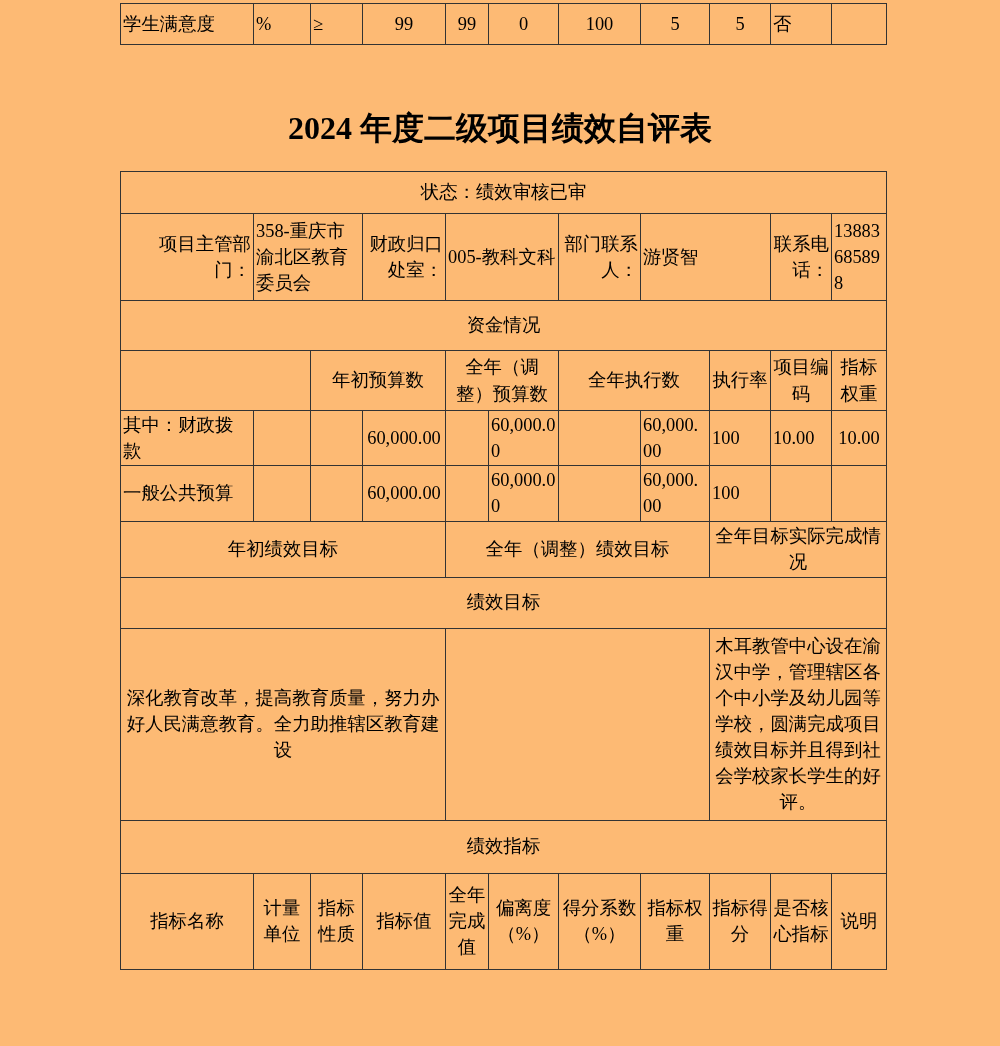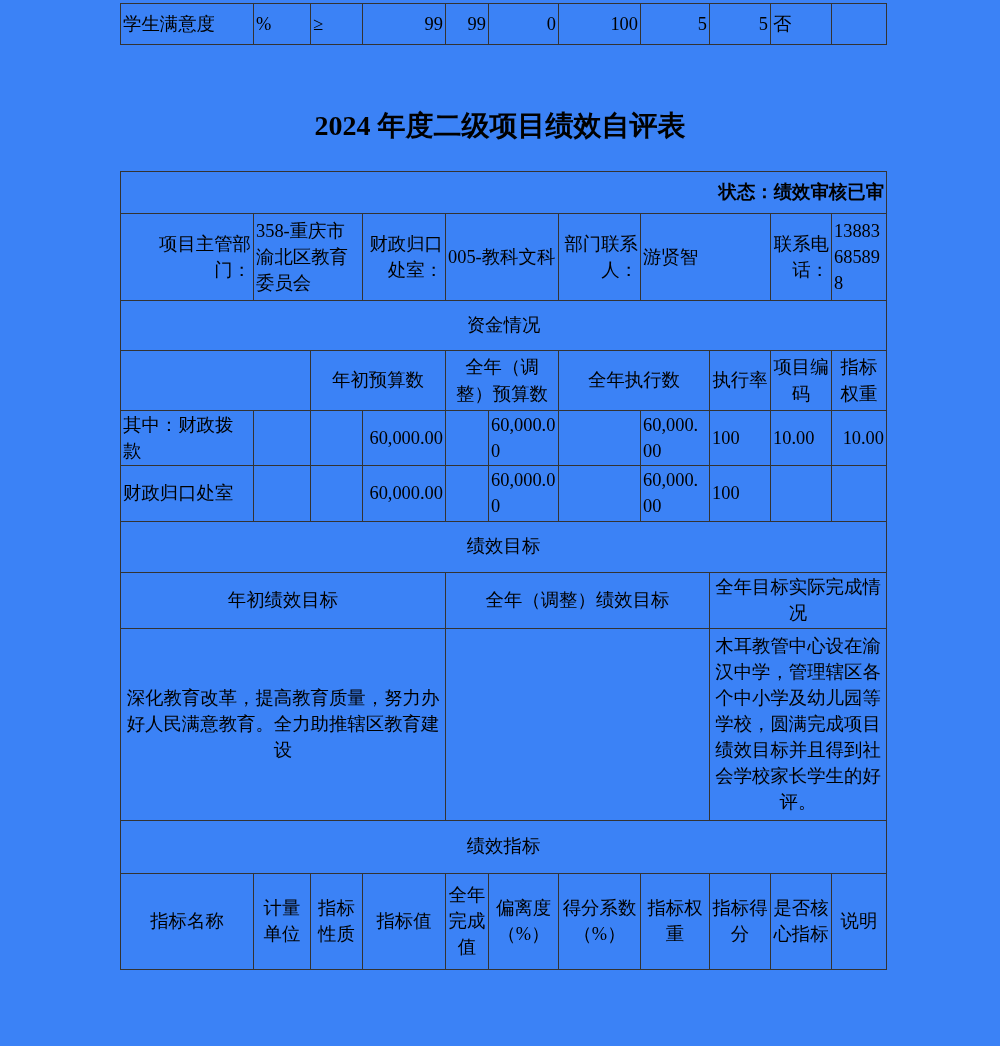--- a/index.html
+++ b/index.html
@@ -3,21 +3,21 @@
 <meta charset="utf-8">
 <style>
   html, body {
     margin: 0; padding: 0;
     width: 1000px; height: 1046px;
     background: #ffffff;
     overflow: hidden;
     font-family: "Liberation Serif", "DejaVu Serif", serif;
     color: #000;
   }
-  .page { position: absolute; left: 0; top: 0; width: 1000px; height: 1046px; background: #3b82f6; }
+  .page { position: absolute; left: 0; top: 0; width: 1000px; height: 1046px; background: #fdba74; }
 
   table.sheet {
     position: absolute;
     border-collapse: collapse;
     table-layout: fixed;
     line-break: strict;
   }
   table.sheet td {
     border: 1.4px solid #333333;
     font-size: 18.4px;
@@ -26,34 +26,34 @@
     vertical-align: middle;
     overflow: hidden;
   }
   #carryover-table { left: 120px; top: 3px; width: 766px; }
   #main-table      { left: 120px; top: 171px; width: 766px; }
 
   .page-title {
     position: absolute;
     left: 0; top: 109px; width: 1000px;
     text-align: center;
-    font-size: 28px;
+    font-size: 32px;
     font-weight: bold;
     line-height: 1.2;
     white-space: nowrap;
   }
 
   .lbl  { text-align: right; padding-right: 2px; }
   .lbl-phone { padding-left: 14px; margin-top: 20px; }
   .val  { text-align: left; padding-left: 3px; }
   .brk  { word-break: break-all; padding: 1px 1px 1px 2px; }
-  .numr { text-align: right; white-space: nowrap; padding: 1px 2px 1px 0; }
+  .numr { text-align: center; white-space: nowrap; padding: 1px 2px 1px 0; }
   .ctr  { text-align: center; padding: 1px 1px; }
   .goal { vertical-align: top; text-align: center; padding: 2px 3px; }
-  .status-cell { text-align: right; padding-right: 6px; font-weight: bold; }
+  .status-cell { text-align: center; padding-right: 6px; }
 </style>
 </head>
 <body>
 
 <div class="page">
 
   <table class="sheet" id="carryover-table">
     <colgroup>
       <col style="width:133px">
         <col style="width:57px">
@@ -141,41 +141,41 @@
       <td></td>
       <td class="val brk">60,000.00</td>
       <td></td>
       <td class="val brk">60,000.00</td>
       <td class="val">100</td>
       <td class="val">10.00</td>
       <td class="numr">10.00</td>
     </tr>
 
     <tr style="height:47px">
-      <td class="val">财政归口处室</td>
+      <td class="val">一般公共预算</td>
       <td></td>
       <td></td>
       <td class="numr">60,000.00</td>
       <td></td>
       <td class="val brk">60,000.00</td>
       <td></td>
       <td class="val brk">60,000.00</td>
       <td class="val">100</td>
       <td class="val"></td>
       <td class="numr"></td>
-    </tr>
-
-    <tr style="height:51px">
-      <td colspan="11" class="ctr">绩效目标</td>
     </tr>
 
     <tr style="height:56px">
       <td colspan="4" class="ctr">年初绩效目标</td>
       <td colspan="4" class="ctr">全年（调整）绩效目标</td>
       <td colspan="3" class="ctr">全年目标实际完成情况</td>
+    </tr>
+
+    <tr style="height:51px">
+      <td colspan="11" class="ctr">绩效目标</td>
     </tr>
 
     <tr style="height:192px">
       <td colspan="4" class="goal">深化教育改革，提高教育质量，努力办好人民满意教育。全力助推辖区教育建设</td>
       <td colspan="4" class="goal"></td>
       <td colspan="3" class="goal">木耳教管中心设在渝汉中学，管理辖区各个中小学及幼儿园等学校，圆满完成项目绩效目标并且得到社会学校家长学生的好评。</td>
     </tr>
 
     <tr style="height:53px">
       <td colspan="11" class="ctr">绩效指标</td>

